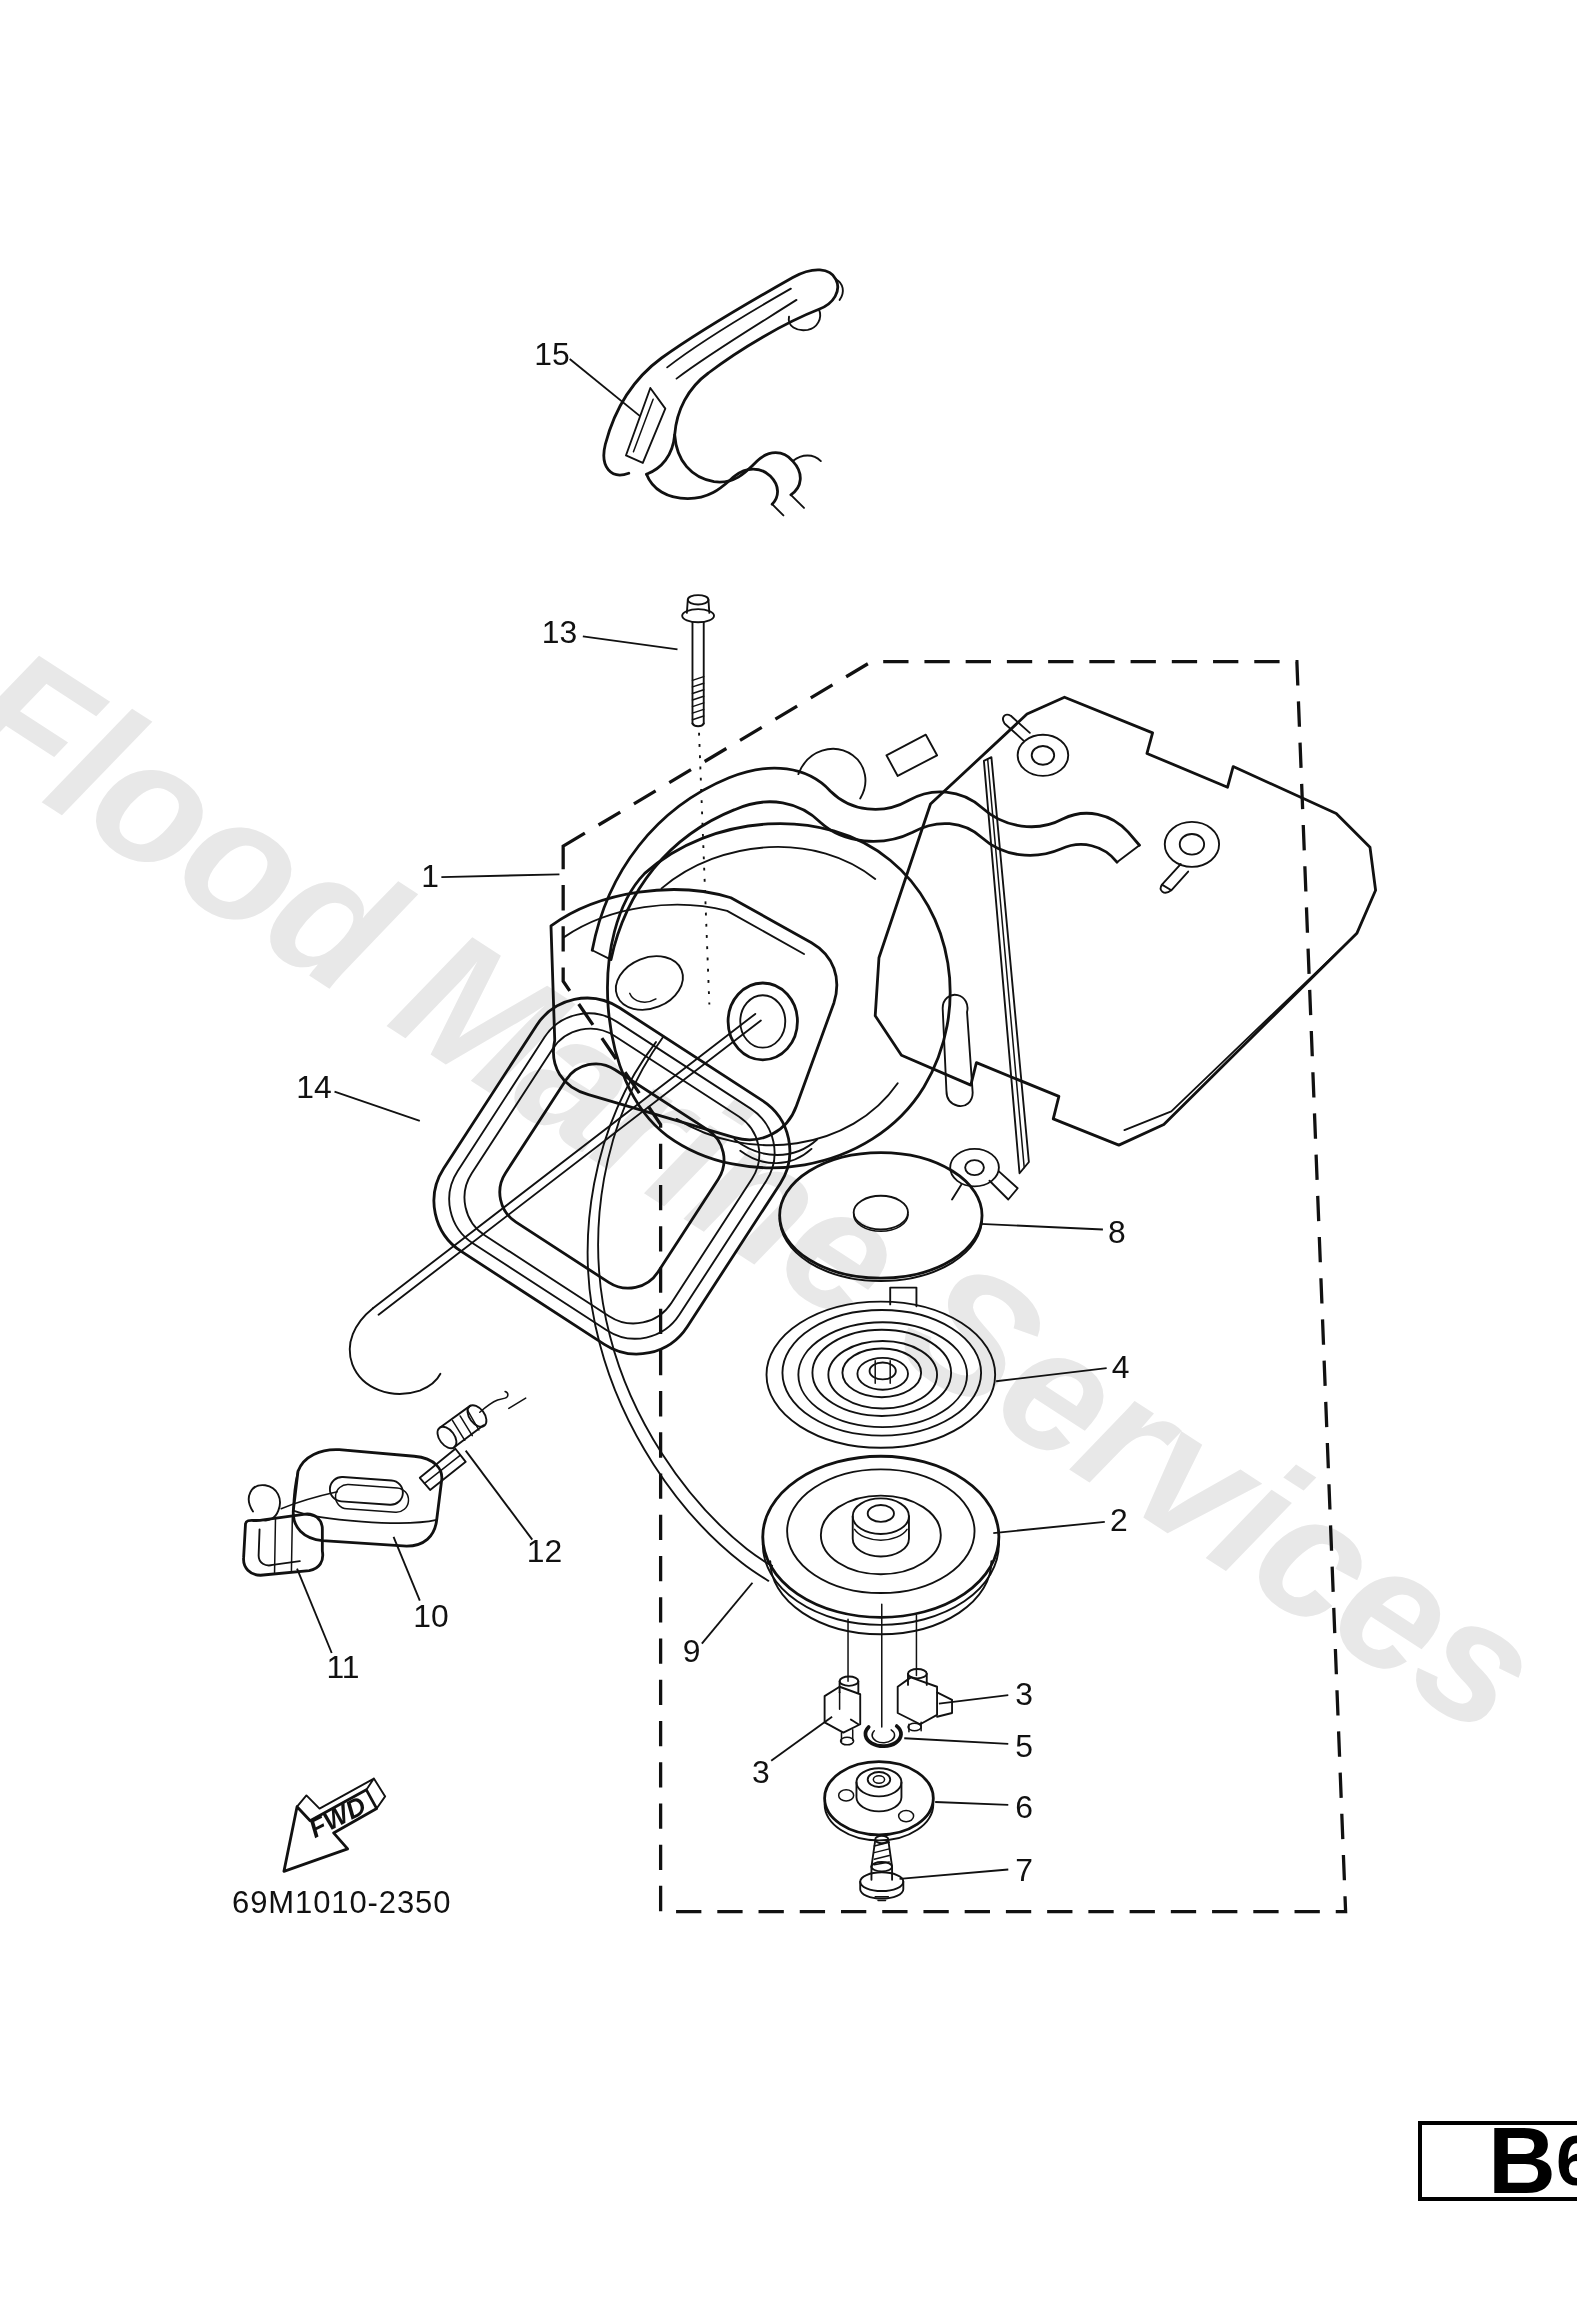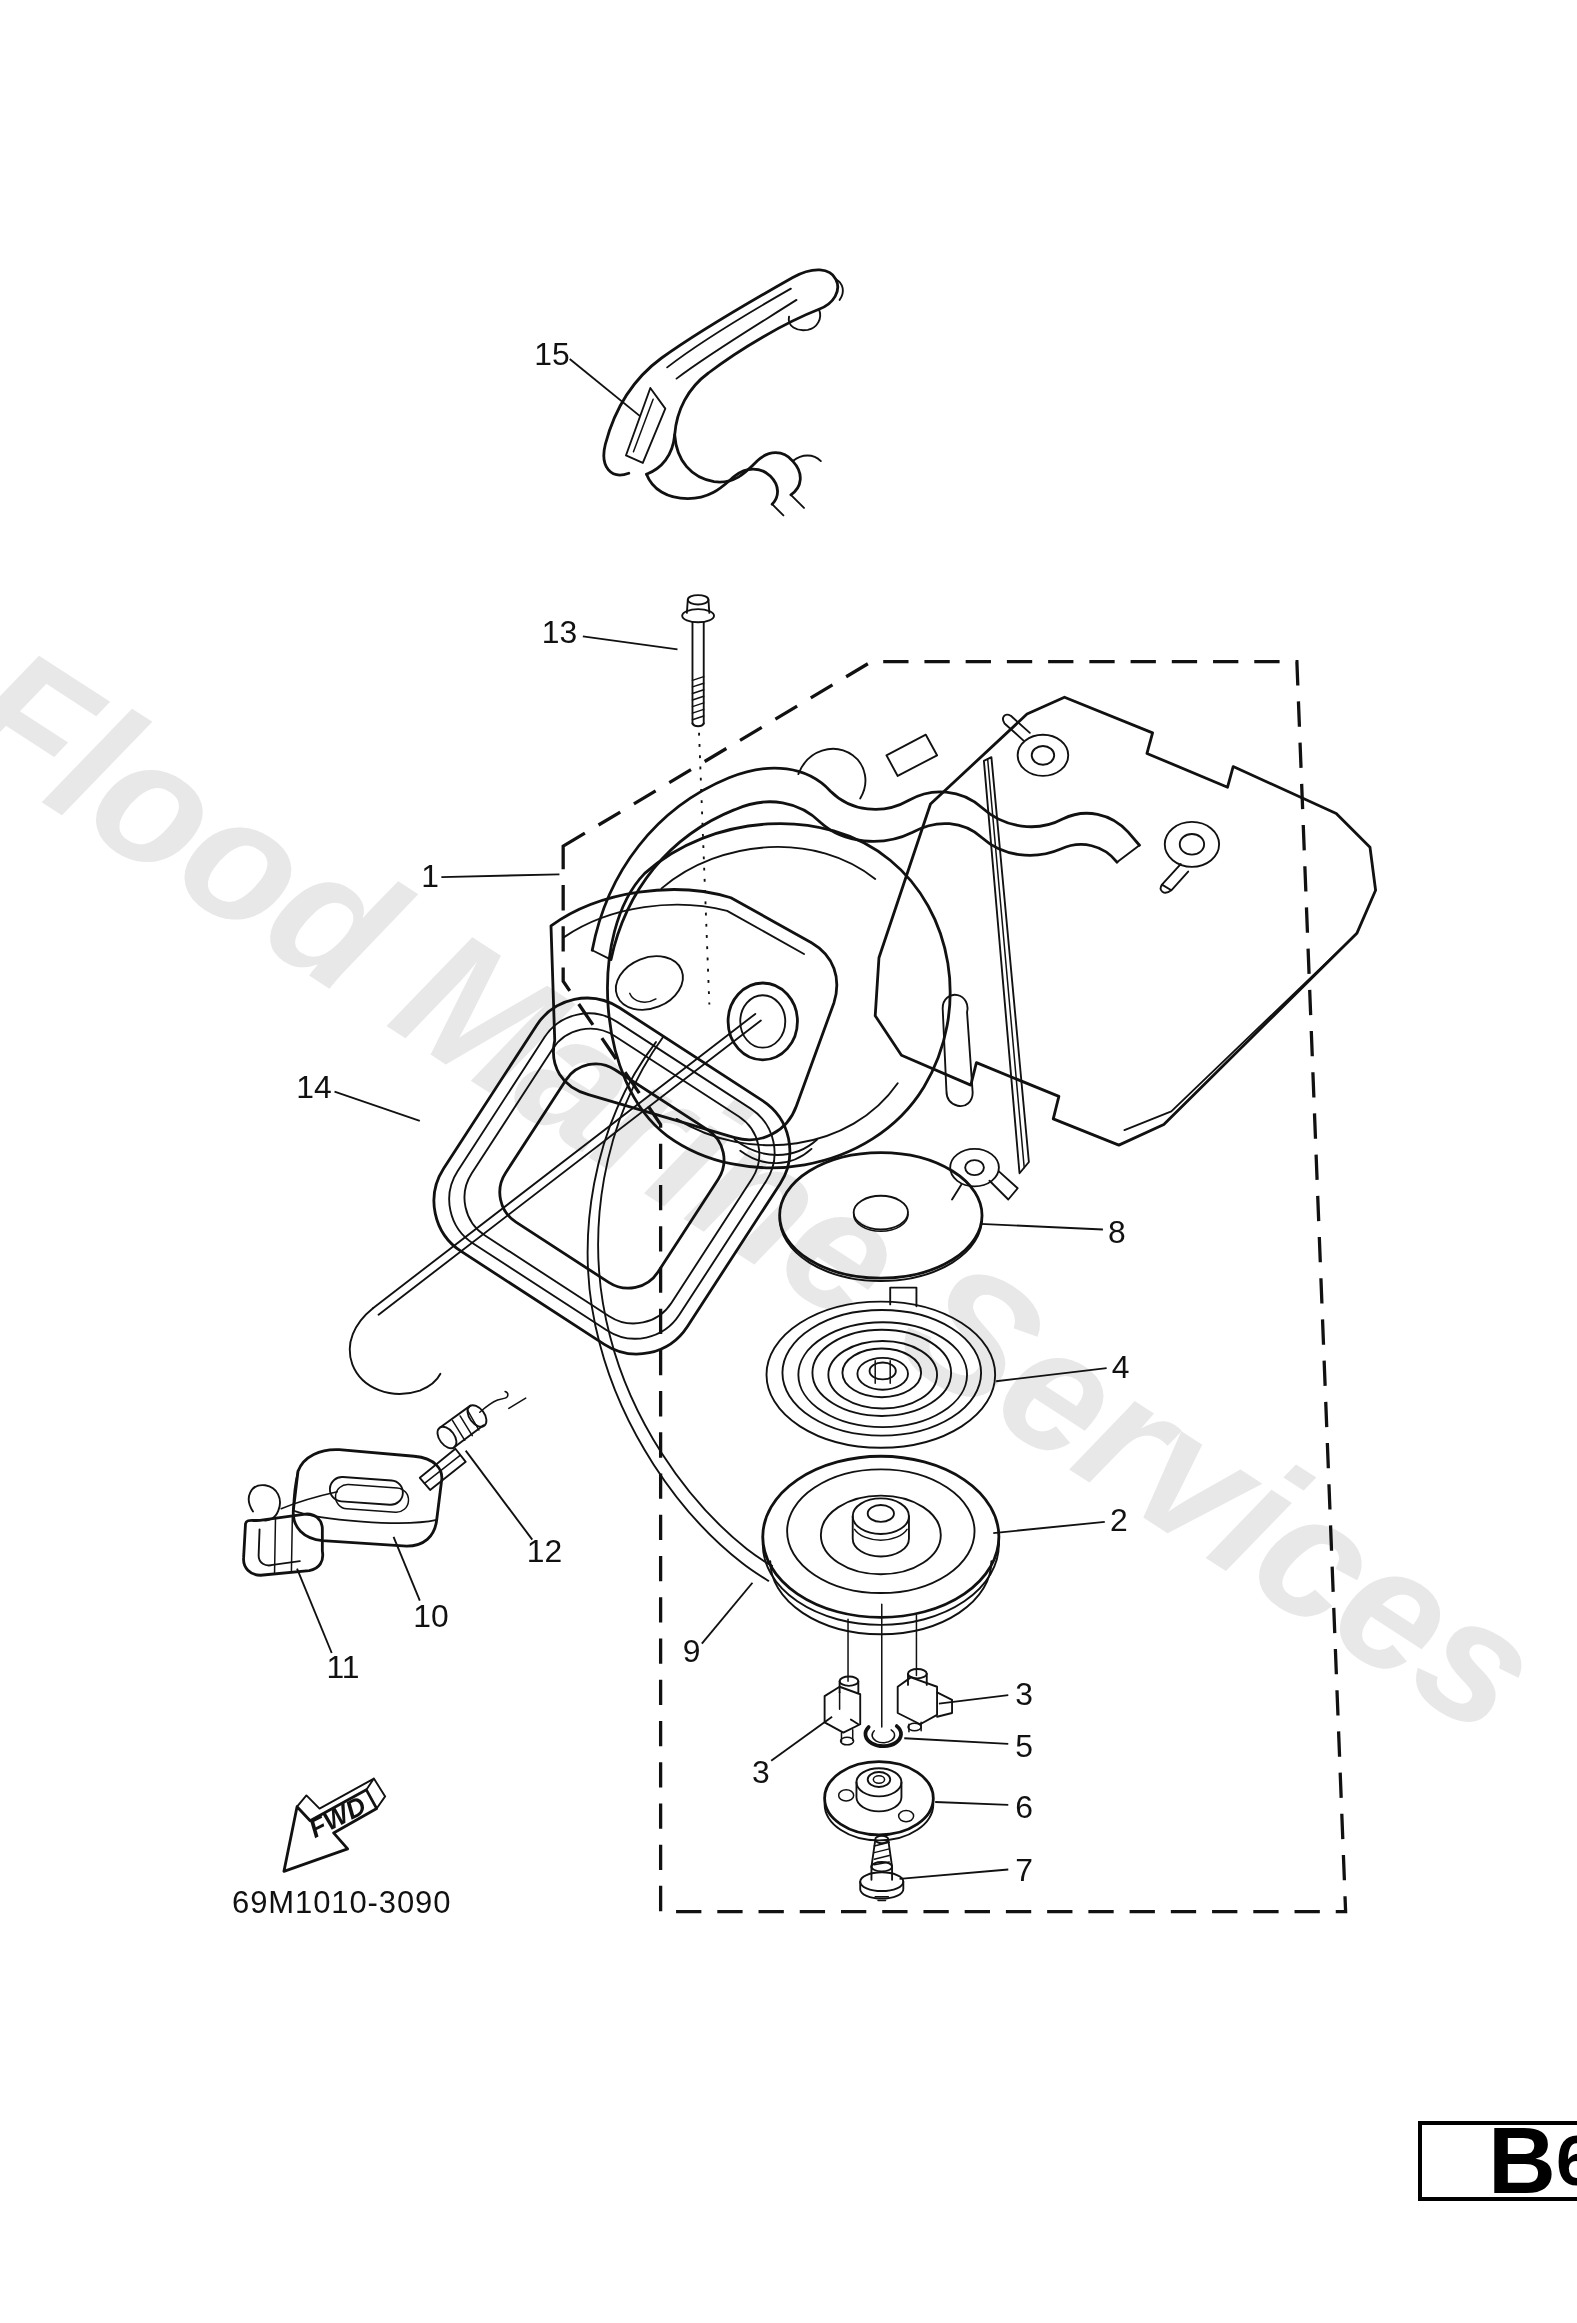--- a/index.html
+++ b/index.html
@@ -264,21 +264,21 @@
         <text x="1093" y="1875" text-anchor="middle" font-family="Liberation Sans, sans-serif" font-size="34" fill="#111">5</text>
         <line x1="823" y1="1879" x2="888" y2="1832" stroke="#111" stroke-width="2"></line>
         <text x="812" y="1903" text-anchor="middle" font-family="Liberation Sans, sans-serif" font-size="34" fill="#111">3</text>
         <line x1="1076" y1="1926" x2="998" y2="1923" stroke="#111" stroke-width="2"></line>
         <text x="1093" y="1940" text-anchor="middle" font-family="Liberation Sans, sans-serif" font-size="34" fill="#111">6</text>
         <line x1="1076" y1="1995" x2="960" y2="2005" stroke="#111" stroke-width="2"></line>
         <text x="1093" y="2007" text-anchor="middle" font-family="Liberation Sans, sans-serif" font-size="34" fill="#111">7</text>
       </g>
   </svg>
 
-  <div class="drawing-number">69M1010-3090</div>
+  <div class="drawing-number">69M1010-2350</div>
 
   <div class="b6-box">
     <span class="big" id="page-code-first">B</span>
       <span class="small" id="page-code-rest">6</span>
   </div>
 
 </div>
 
 
 </body></html>

